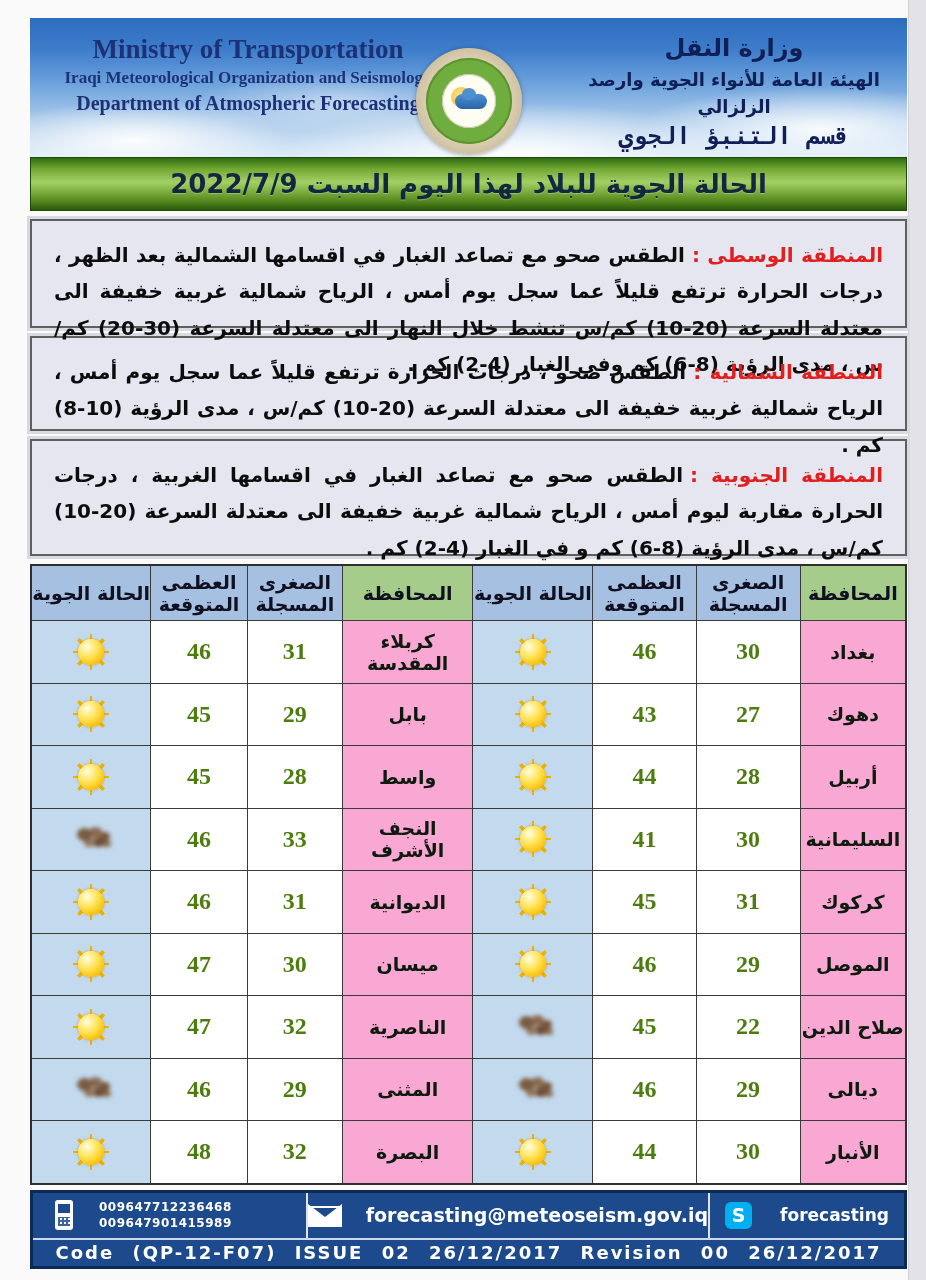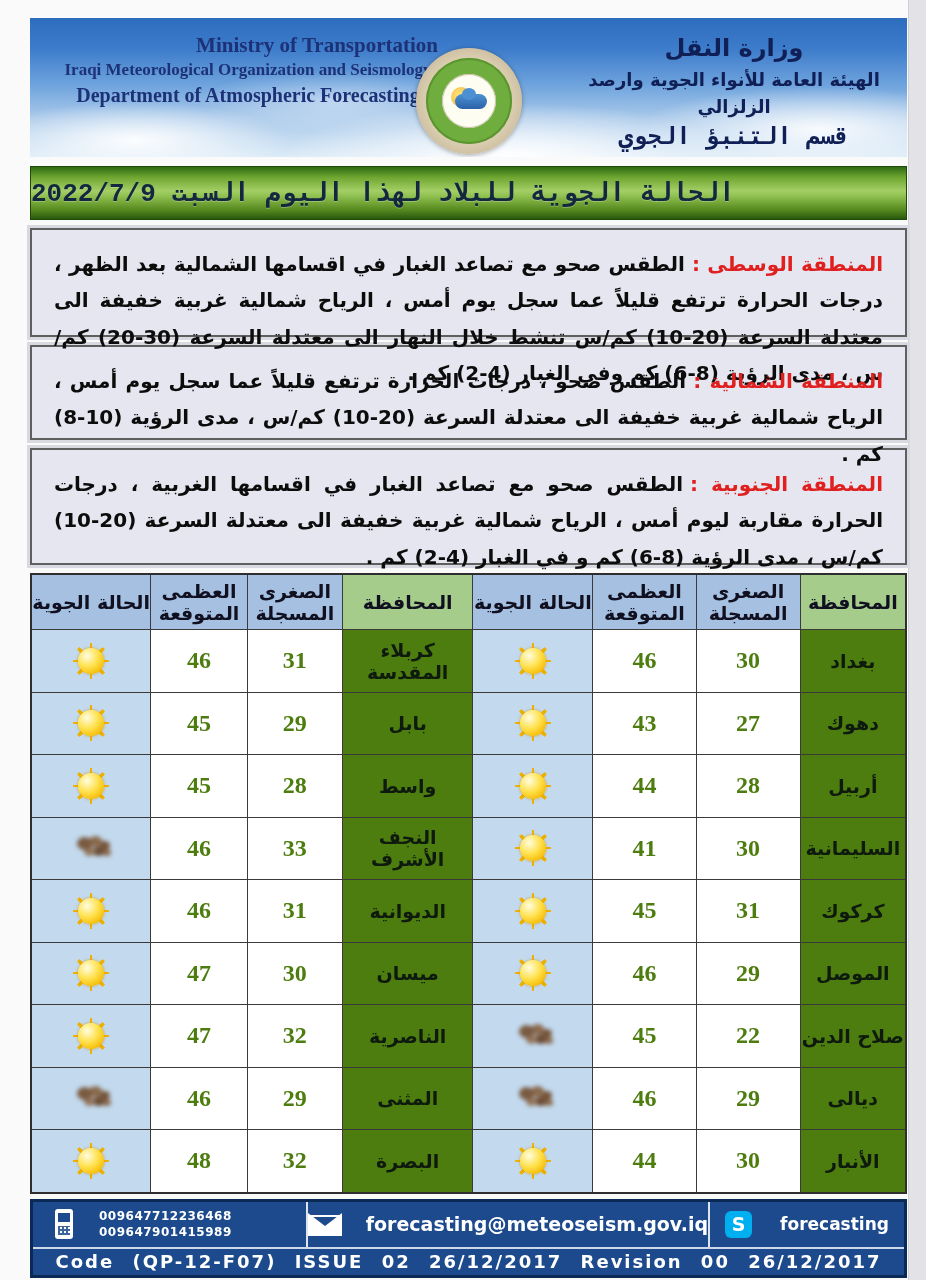--- a/index.html
+++ b/index.html
@@ -19,21 +19,21 @@
       radial-gradient(ellipse 320px 75px at 55% 100%, rgba(255,255,255,.98), rgba(255,255,255,0) 72%),
       radial-gradient(ellipse 260px 60px at 90% 80%, rgba(255,255,255,.9), rgba(255,255,255,0) 70%),
       radial-gradient(ellipse 200px 45px at 35% 60%, rgba(255,255,255,.45), rgba(255,255,255,0) 70%),
       linear-gradient(180deg,#2e6cbe 0%,#3d7ccb 22%,#6ea3dd 48%,#a9c9ea 72%,#dcebf7 100%);
     overflow:hidden;
   }
   .en-block{
     position:absolute;left:28px;top:14px;width:380px;text-align:center;
     font-family:"Liberation Serif","DejaVu Serif",serif;font-weight:bold;color:#1d3176;
   }
-  .en-line1{font-size:21px;line-height:1.3;text-align:right;}
+  .en-line1{font-size:27px;line-height:1.3;}
   .en-line2{font-size:17px;line-height:1.35;}
   .en-line3{font-size:20px;line-height:1.3;}
   .ar-block{
     position:absolute;right:8px;top:12px;width:330px;text-align:center;
     font-weight:bold;color:#101f55;direction:rtl;
   }
   .ar-line1{font-size:24px;line-height:1.5;}
   .ar-line2{font-size:18px;line-height:1.5;}
   .ar-line3{font-size:24px;line-height:1.5;font-family:Liberation Mono, monospace;}
   .org-logo{
@@ -54,25 +54,24 @@
   }
   .logo-sun{position:absolute;top:13px;left:9px;width:20px;height:20px;border-radius:50%;
     background:radial-gradient(circle at 40% 40%,#ffe782,#f2b53a 80%);}
   .logo-cloud{position:absolute;top:20px;left:13px;width:32px;height:15px;border-radius:9px;
     background:linear-gradient(180deg,#4d90d2,#2a62a8);}
   .logo-cloud::before{content:"";position:absolute;top:-6px;left:7px;width:14px;height:12px;border-radius:50%;
     background:#4d90d2;}
 
   
   .title-bar{
-    margin-top:9px;height:52px;
+    margin-top:0;height:52px;
     background:linear-gradient(180deg,#2e6a14 0%,#6fa631 20%,#a4cf66 46%,#8fc050 56%,#578a1f 82%,#28590d 100%);
-    display:flex;align-items:center;justify-content:flex-start;
+    display:flex;align-items:center;justify-content:center;
     border:1px solid #204a0a;
-    font-family:Liberation Mono, monospace;
   }
   .title-bar .title-text{
     direction:rtl;font-weight:bold;font-size:26px;color:#13273f;
     text-shadow:0 1px 0 rgba(255,255,255,.25);
   }
 
   
   .region-box{
     margin-top:8px;background:#e6e6f0;border:2px solid #5f5f5f;
     box-shadow:0 0 0 3px #d9d9e2;padding:8px 14px 6px 14px;box-sizing:border-box;
@@ -87,21 +86,21 @@
   .weather-table{
     margin-top:8px;width:100%;border-collapse:collapse;direction:rtl;
     border:2px solid #2e2e2e;table-layout:fixed;
   }
   .weather-table th,.weather-table td{border:1.5px solid #3a3a3a;text-align:center;vertical-align:middle;padding:0;}
   .weather-table thead th{height:54px;font-size:19px;font-weight:bold;color:#101020;}
   .th-blue{background:#a6c0e2;}
   .th-green{background:#a5cc8a;}
   .weather-table thead th span{display:block;line-height:1.18;}
   .weather-table td{height:61.5px;}
-  td.gov{background:#4d7c0f;font-weight:bold;font-size:19px;color:#0d1a0d;}
+  td.gov{background:#f9a8d4;font-weight:bold;font-size:19px;color:#0d1a0d;}
   td.num{background:#ffffff;font-family:"Liberation Serif","DejaVu Serif",serif;font-weight:bold;font-size:24px;color:#4d7c0f;}
   td.cond{background:#c2d9ee;}
 
   
   .wicon{width:38px;height:38px;position:relative;display:inline-block;vertical-align:middle;}
   .wicon.sun::before{
     content:"";position:absolute;inset:1px;border-radius:50%;
     background:
       linear-gradient(0deg,  transparent 46%, #edb200 46%, #edb200 54%, transparent 54%),
       linear-gradient(90deg, transparent 46%, #edb200 46%, #edb200 54%, transparent 54%),

